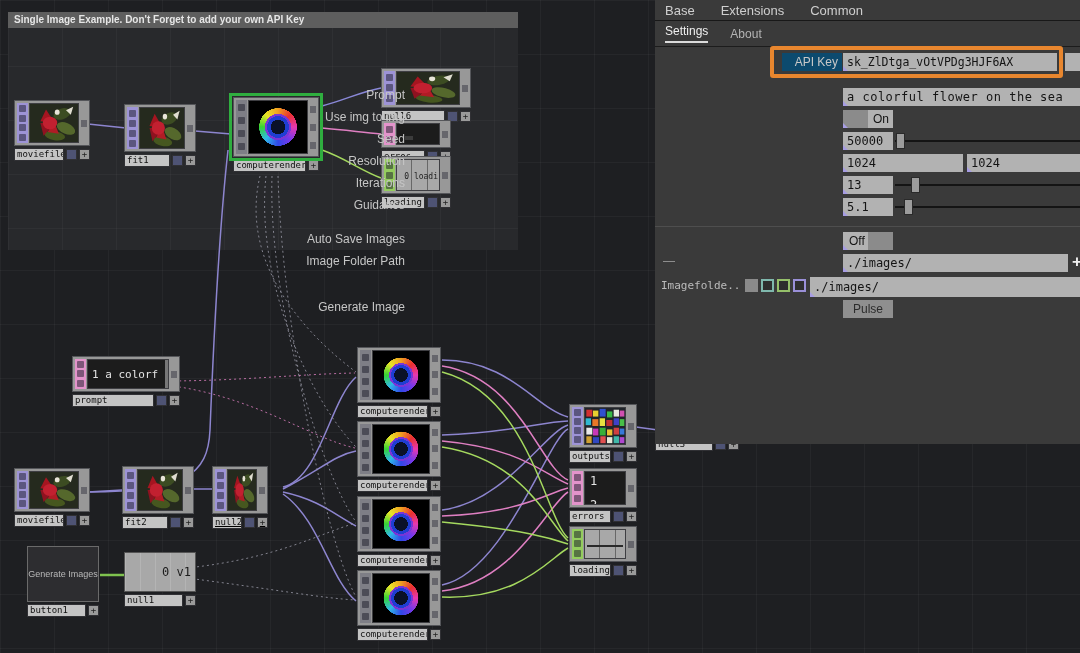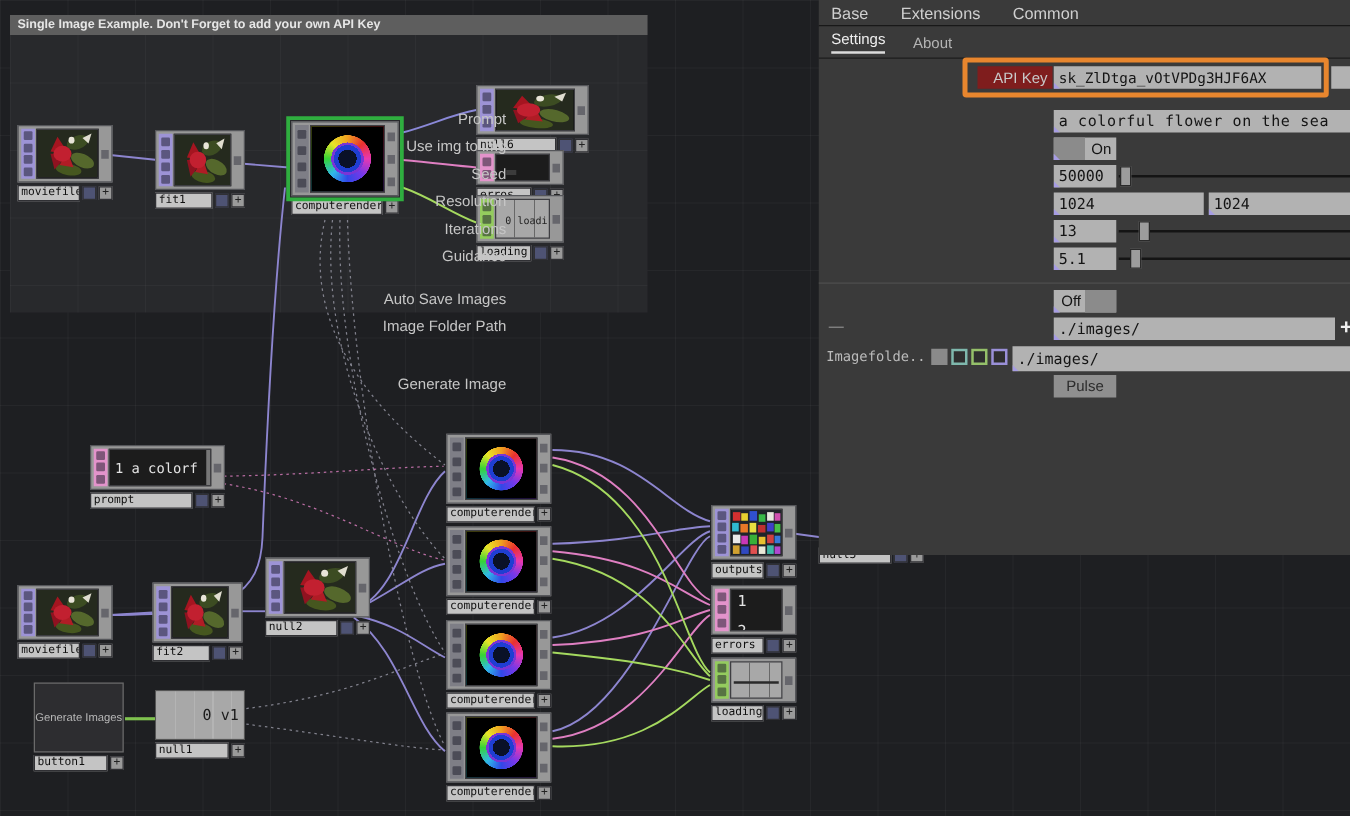--- a/index.html
+++ b/index.html
@@ -376,21 +376,21 @@
           <div class="port"></div>
         </div>
     </div>
     <div class="nlabel">
         <span class="txt">fit2</span>
         <span class="mini b"></span>
         <span class="mini g">+</span>
       </div>
   </div>
 
-  <div class="node" style="left:212px;top:446px;width:84px;">
+  <div class="node" style="left:212px;top:466px;width:56px;text-decoration:underline;">
     <div class="nbody" style="height:48px;">
       <div class="flags f-top">
           <div class="flag"></div>
           <div class="flag"></div>
           <div class="flag"></div>
           <div class="flag"></div>
         </div>
       <div class="viewer">
           <svg class="imgv" width="100%" height="100%" preserveAspectRatio="none">
             <use href="#flower"></use>
@@ -604,21 +604,21 @@
       <span>Extensions</span>
       <span>Common</span>
     </div>
     <div class="tabbar">
       <span class="tab-active">Settings</span>
       <span>About</span>
     </div>
 
     <div id="apibox"></div>
     <div class="prow" style="top:53px;">
-      <div class="pfield" style="left:127px;top:0;width:60px;background:#7f1d1d;color:#c8c8c8;font-family:'Liberation Sans',sans-serif;text-align:right;">API Key</div>
+      <div class="pfield" style="left:127px;top:0;width:60px;background:#0c4a6e;color:#c8c8c8;font-family:'Liberation Sans',sans-serif;text-align:right;">API Key</div>
       <div class="pfield tri" style="left:188px;top:0;width:214px;font-size:11.5px;">sk_ZlDtga_vOtVPDg3HJF6AX</div>
       <div class="pfield" style="left:410px;top:0;width:25px;"></div>
     </div>
 
     <div class="prow" style="top:88px;">
       <span class="plabel" style="right:250px;">Prompt</span>
       <div class="pfield tri" style="left:188px;top:0;width:247px;letter-spacing:.5px;">a colorful flower on the sea</div>
     </div>
 
     <div class="prow" style="top:110px;">

